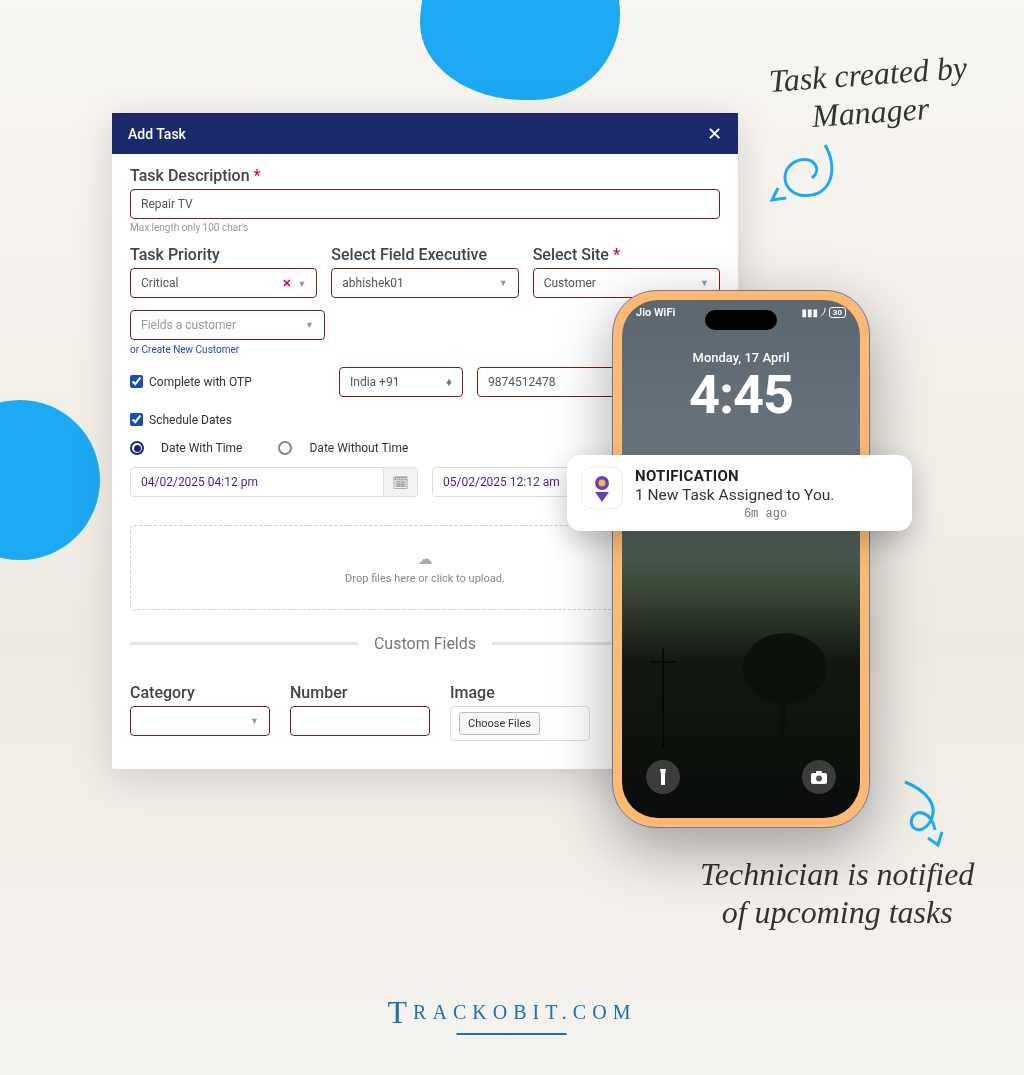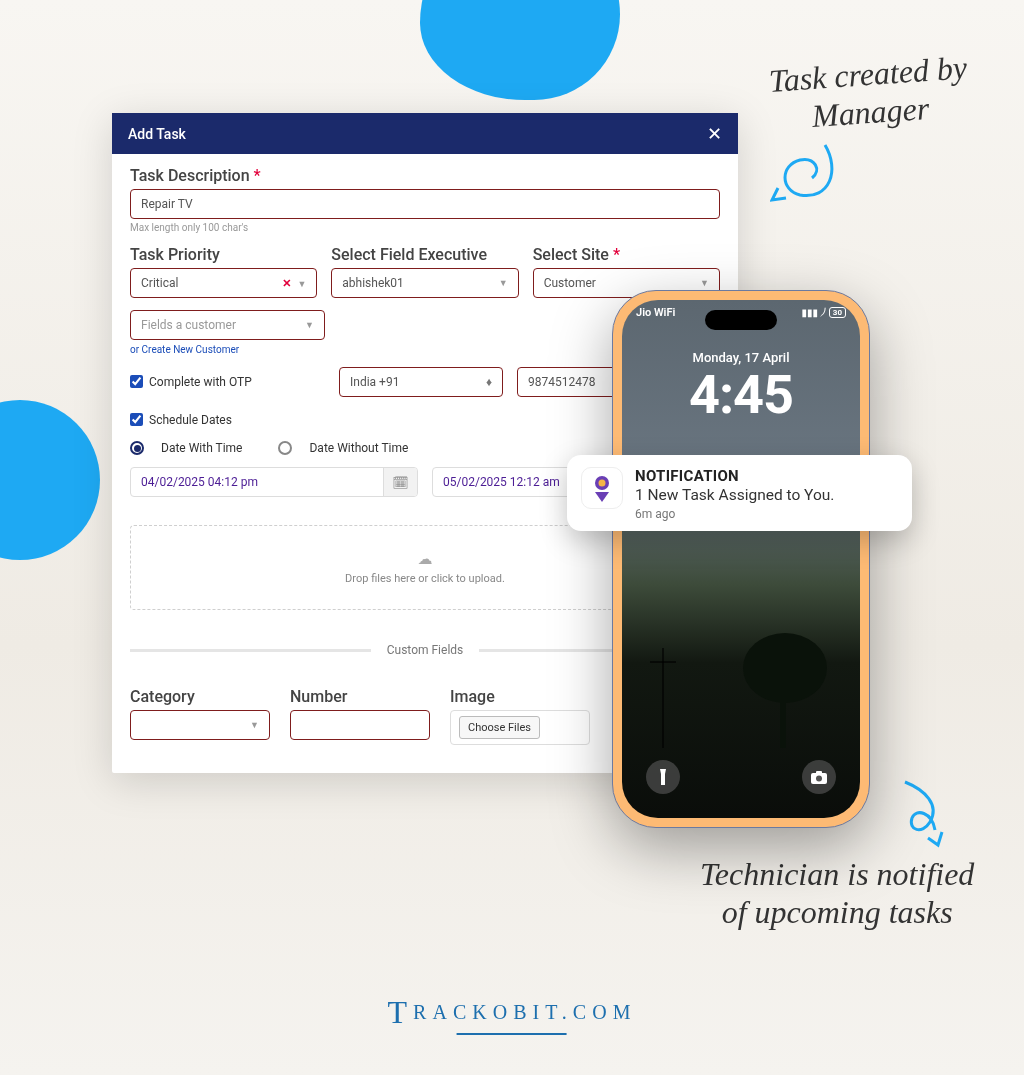--- a/index.html
+++ b/index.html
@@ -118,21 +118,21 @@
     margin-top: 28px;
     border: 1.5px dashed #cfcfcf;
     border-radius: 4px;
     padding: 24px;
     text-align: center;
     color: #888;
     font-size: 11px;
   }
   .dropzone .cloud { font-size: 15px; color:#aaa; margin-bottom:4px; }
   .divider-row {
-    display:flex; align-items:center; margin: 33px 0 12px 0; color:#777; font-size:12px;justify-content:flex-end;
+    display:flex; align-items:center; margin: 24px 0 12px 0; color:#777; font-size:16px;justify-content:flex-end;
   }
   .divider-row .line { flex:1; height:3px; background:#e5e5e5; }
   .divider-row .txt { padding: 0 16px; }
   .custom-row { display:flex; gap: 20px; margin-top: 30px; }
   .file-btn {
     border:1px solid #bbb; border-radius:3px; padding:4px 8px; font-size:11px; background:#f7f7f7;
     display:inline-block;
   }
   .outline-box { border:1px solid #ddd; border-radius:4px; padding:5px 8px; min-height:30px; }
 
@@ -185,21 +185,21 @@
     gap:12px;
     align-items:flex-start;
   }
   .notif-icon {
     width:42px; height:42px; border-radius:10px; background:#fff; border:1px solid #eee;
     display:flex; align-items:center; justify-content:center; font-size:22px;
   }
   .notif-body { flex:1; }
   .notif-title { font-weight:700; font-size:15px; letter-spacing:0.3px; color:#222; }
   .notif-msg { font-size:15.5px; color:#333; margin-top:1px; }
-  .notif-time { font-size:12px; color:#777; text-align:left; margin-top:3px; }
+  .notif-time { font-size:12px; color:#777; text-align:center; margin-top:3px;font-family:Liberation Mono, monospace; }
 
   
   .footer-logo {
     position:absolute;
     bottom: 40px;
     left:50%;
     transform:translateX(-50%);
     text-align:center;
   }
   .footer-logo .brand {
@@ -277,21 +277,21 @@
         </div>
         <a href="#" class="link-pink" style="display:block;margin-top:4px;font-size:10px;color:#1b4db8">or Create New Customer</a>
       </div>
     </div>
 
     <div class="row" style="align-items:center;">
       <div class="checkbox-row" style="margin-top:0; flex:0 0 195px">
         <input type="checkbox" checked="" style="">
         <span>Complete with OTP</span>
       </div>
-      <div style="width:164px" class="select">
+      <div style="width:124px" class="select">
         <span>India +91</span>
         <span style="color:#777">♦</span>
       </div>
       <div style="flex:1" class="input">
         <span>9874512478</span>
       </div>
     </div>
 
     <div class="checkbox-row">
       <input type="checkbox" checked="" style="">

